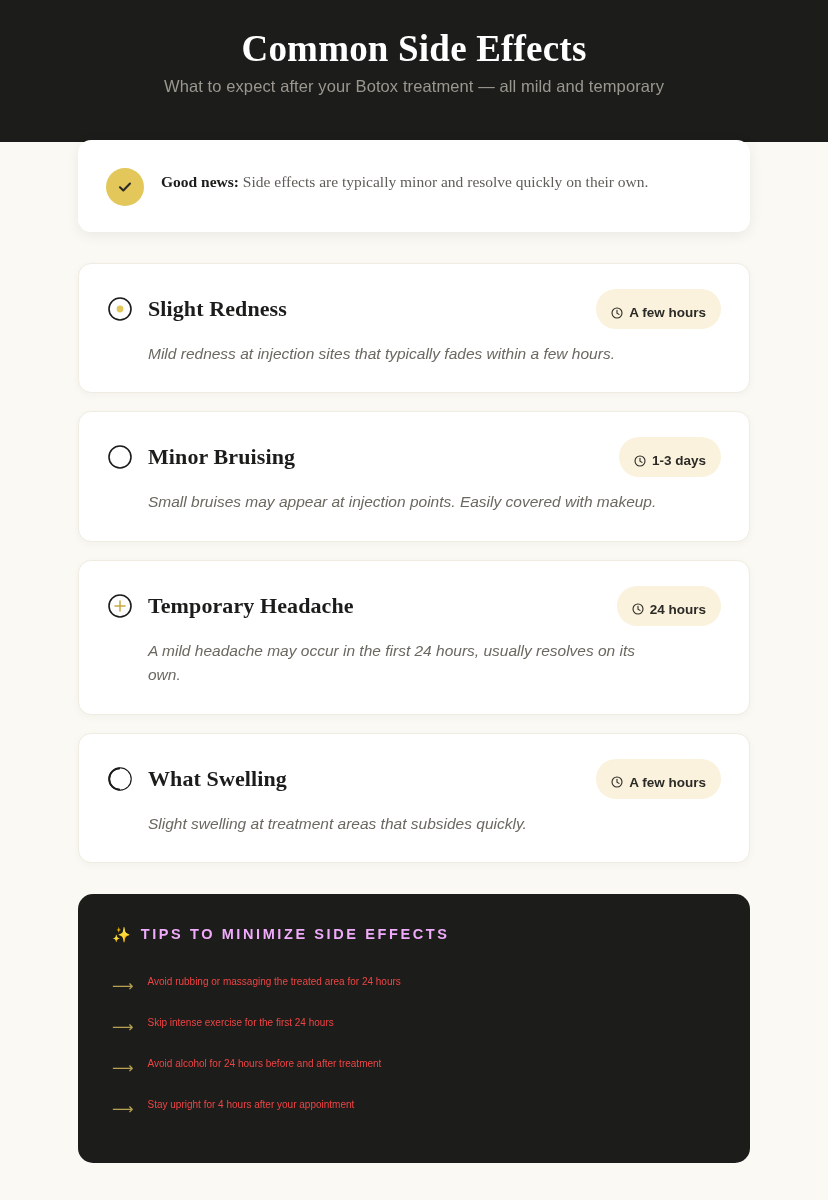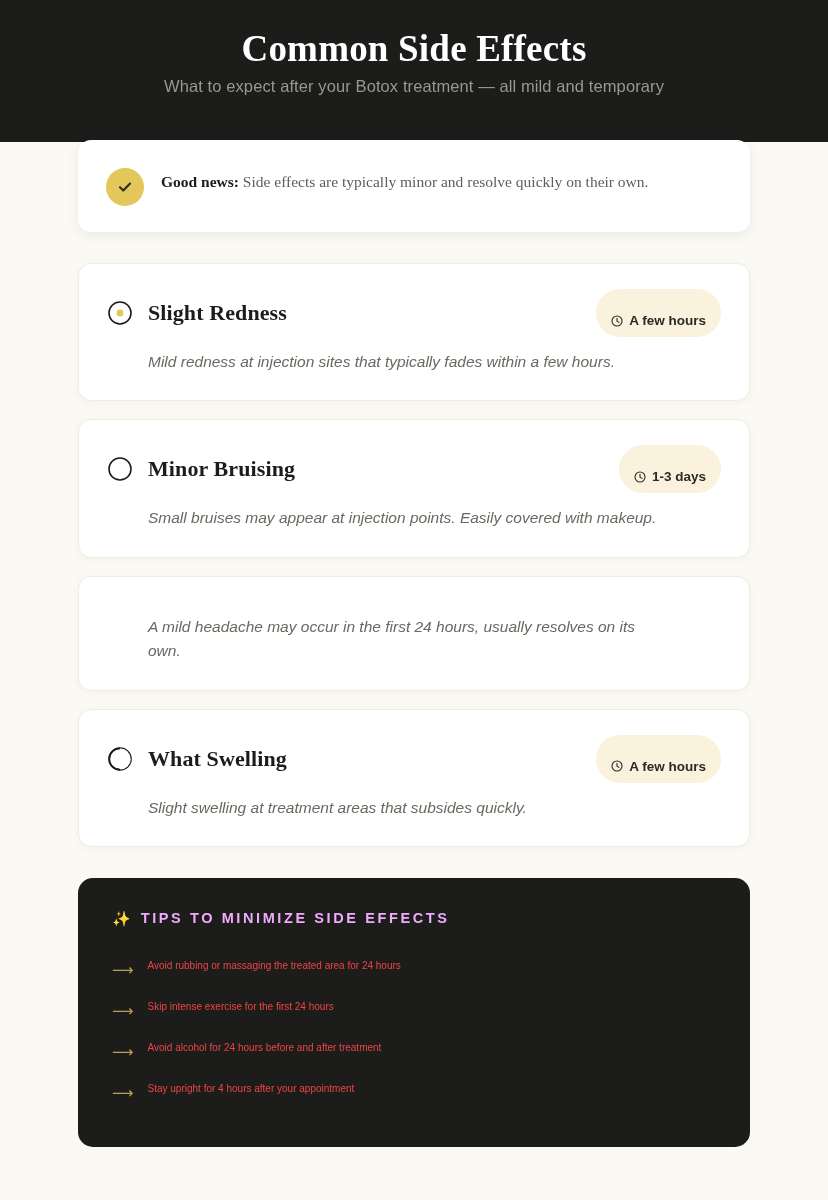--- a/index.html
+++ b/index.html
@@ -120,21 +120,21 @@
     font-weight: 700;
     color: #1c1c1a;
     letter-spacing: 0.1px;
     flex: 1 1 auto;
   }
 
   .duration-pill {
     flex: 0 0 auto;
     background: #faf2dd;
     border-radius: 999px;
-    padding: 24px 15px 9px;
+    padding: 16px 15px 9px;
     font-size: 13.5px;
     font-weight: 700;
     color: #2b2a26;
     display: flex;
     align-items: center;
     gap: 6px;
     white-space: nowrap;
   }
 
   .duration-pill svg { display: block; }
@@ -252,20 +252,36 @@
           <circle cx="6" cy="6" r="5" fill="none" stroke="#2b2a26" stroke-width="1.1"></circle>
           <path d="M6 3.2 V6.2 L8 7.4" fill="none" stroke="#2b2a26" stroke-width="1.1" stroke-linecap="round"></path>
         </svg>
         <span>1-3 days</span>
       </span>
     </div>
     <div class="card-desc">Small bruises may appear at injection points. Easily covered with makeup.</div>
   </div>
 
   <div class="card">
+    <div class="card-top">
+      <span class="icon-ring">
+        <svg width="26" height="26" viewBox="0 0 26 26">
+          <circle cx="13" cy="13" r="11" fill="none" stroke="#1c1c1a" stroke-width="1.6"></circle>
+          <path d="M13 8 V18 M8 13 H18" fill="none" stroke="#c9a93f" stroke-width="1.5" stroke-linecap="round"></path>
+        </svg>
+      </span>
+      <span class="card-title">Temporary Headache</span>
+      <span class="duration-pill">
+        <svg width="12" height="12" viewBox="0 0 12 12">
+          <circle cx="6" cy="6" r="5" fill="none" stroke="#2b2a26" stroke-width="1.1"></circle>
+          <path d="M6 3.2 V6.2 L8 7.4" fill="none" stroke="#2b2a26" stroke-width="1.1" stroke-linecap="round"></path>
+        </svg>
+        <span>24 hours</span>
+      </span>
+    </div>
     <div class="card-desc">A mild headache may occur in the first 24 hours, usually resolves on its own.</div>
   </div>
 
   <div class="card">
     <div class="card-top">
       <span class="icon-ring">
         <svg width="26" height="26" viewBox="0 0 26 26">
           <circle cx="13" cy="13" r="11" fill="none" stroke="#1c1c1a" stroke-width="1.6"></circle>
           <path d="M13 2.4 A10.6 10.6 0 0 1 13 23.6 Z" fill="#ffffff"></path>
           <path d="M13 2.4 A10.6 10.6 0 0 0 13 23.6" fill="none" stroke="#1c1c1a" stroke-width="1.6"></path>

